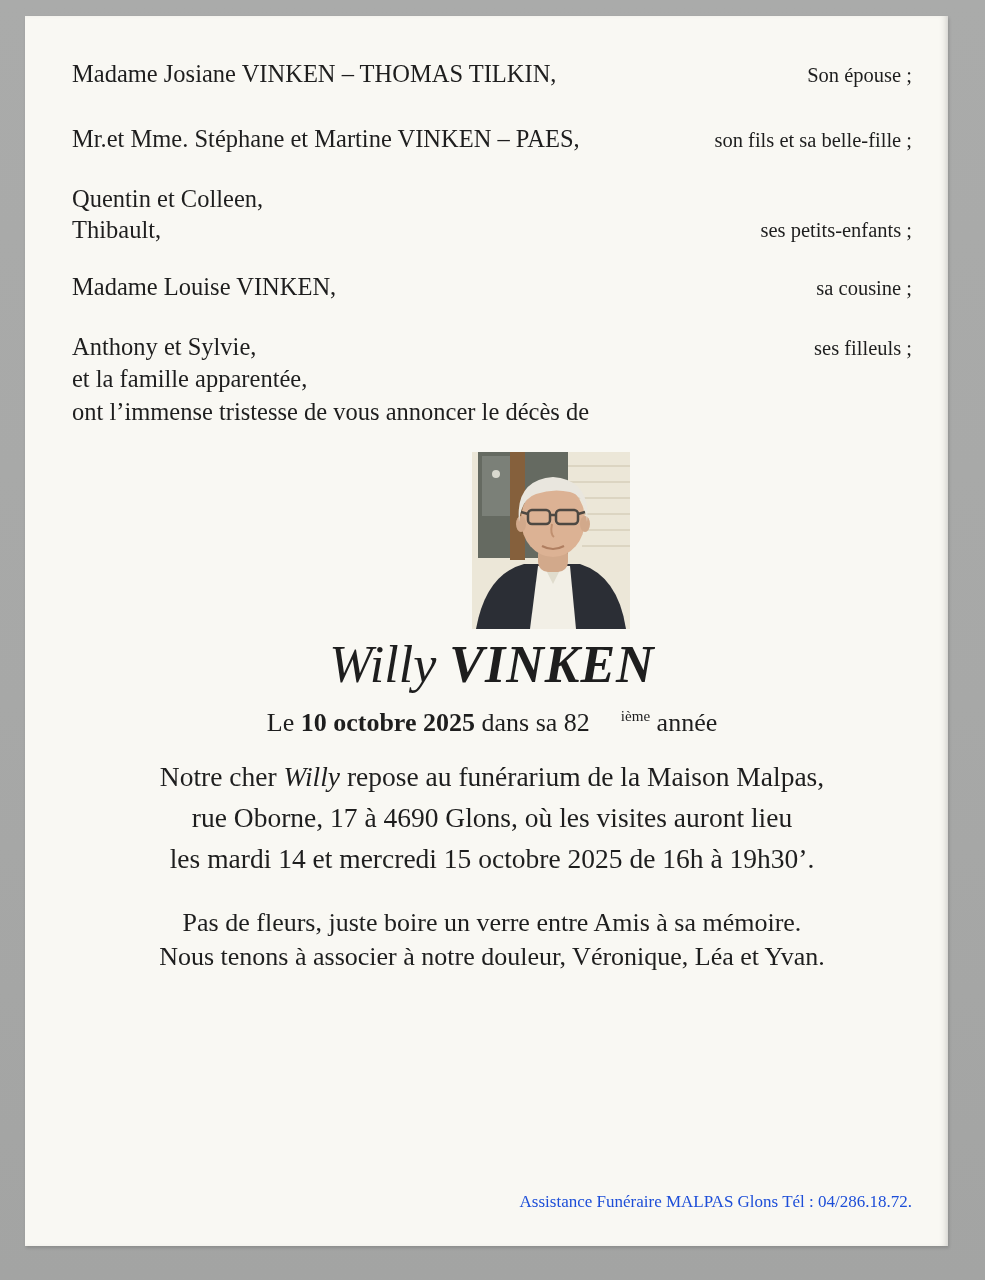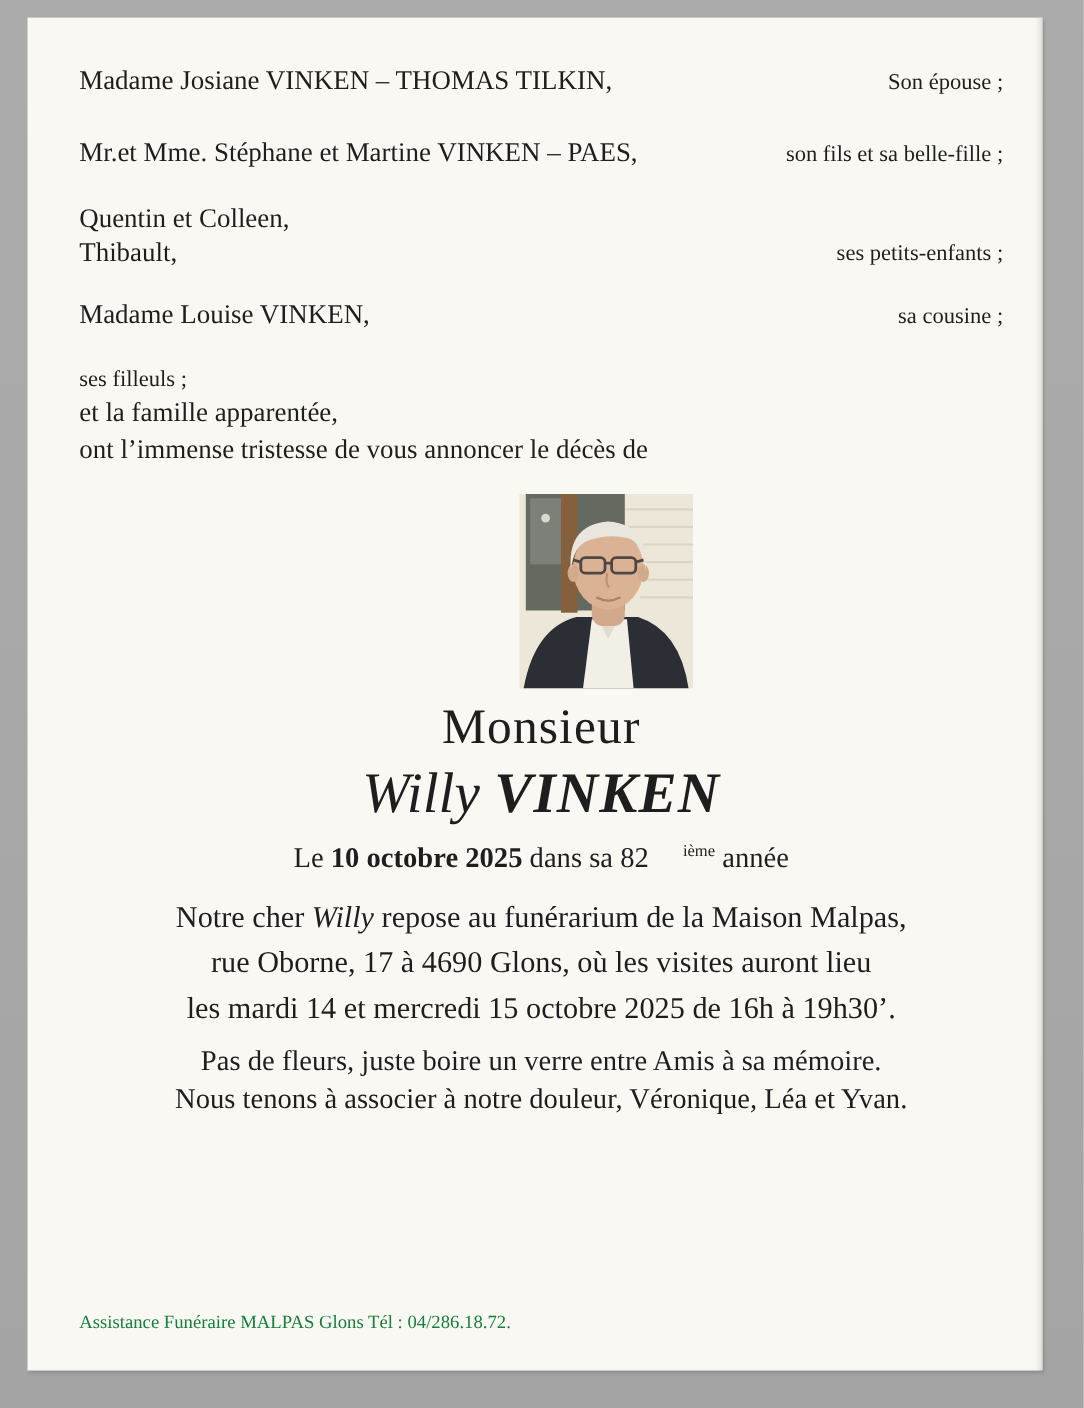--- a/index.html
+++ b/index.html
@@ -89,35 +89,35 @@
   }
   .date-line .d { font-weight: bold; }
   .date-line sup { font-size: 0.58em; vertical-align: super; line-height: 0; margin-left: 31px; }
   .wake {
     margin-top: 18px;
     font-size: 27.5px;
     line-height: 41px;
   }
   .wake em { font-style: italic; }
   .tribute {
-    margin-top: 12px;
+    margin-top: 27px;
     font-size: 26px;
     line-height: 34px;
     text-align: center;
   }
   .notice {
     margin-top: 40px;
     font-size: 26px;
   }
   .footer-line {
     margin-top: auto;
     padding-bottom: 14px;
     font-size: 17px;
-    text-align: left;
-    color: #15803d;
+    text-align: right;
+    color: #1d4ed8;
   }
 </style>
 </head>
 <body>
 
 <div class="frame">
   <div class="page">
 
     <section>
       <div class="family-row row-gap-1">
@@ -143,20 +143,23 @@
       </div>
 
       <div class="family-row row-gap-4">
         <div class="names">
           <div>Madame Louise VINKEN,</div>
         </div>
         <div class="relation">sa cousine ;</div>
       </div>
 
       <div class="family-row">
+        <div class="names">
+          <div>Anthony et Sylvie,</div>
+        </div>
         <div class="relation">ses filleuls ;</div>
       </div>
     </section>
 
     <div class="closing">
       <div>et la famille apparentée,</div>
       <div>ont l’immense tristesse de vous annoncer le décès de</div>
     </div>
 
     <div class="photo-wrap">
@@ -197,21 +200,20 @@
           <line x1="78" y1="63" x2="84" y2="63"></line>
           <line x1="56" y1="62" x2="49" y2="60"></line>
           <line x1="106" y1="62" x2="113" y2="60"></line>
         </g>
 
         <path d="M80,72 Q78,82 82,85" stroke="#c09070" stroke-width="2" fill="none"></path>
         <path d="M70,94 Q81,100 92,94" stroke="#b07e60" stroke-width="2" fill="none"></path>
       </svg>
     </div>
 
-    <h1 class="title-monsieur centered">Monsieur</h1>
     <h2 class="title-name centered"><span class="fn">Willy</span> <span class="ln">VINKEN</span></h2>
 
 
     <div class="date-line centered"><span>Le </span><span class="d">10 octobre 2025</span><span> dans sa 82</span><sup>ième</sup><span> année</span></div>
 
     <div class="wake centered">
       <div><span>Notre cher </span><em>Willy</em><span> repose au funérarium de la Maison Malpas,</span></div>
       <div>rue Oborne, 17 à 4690 Glons, où les visites auront lieu</div>
       <div>les mardi 14 et mercredi 15 octobre 2025 de 16h à 19h30’.</div>
     </div>

